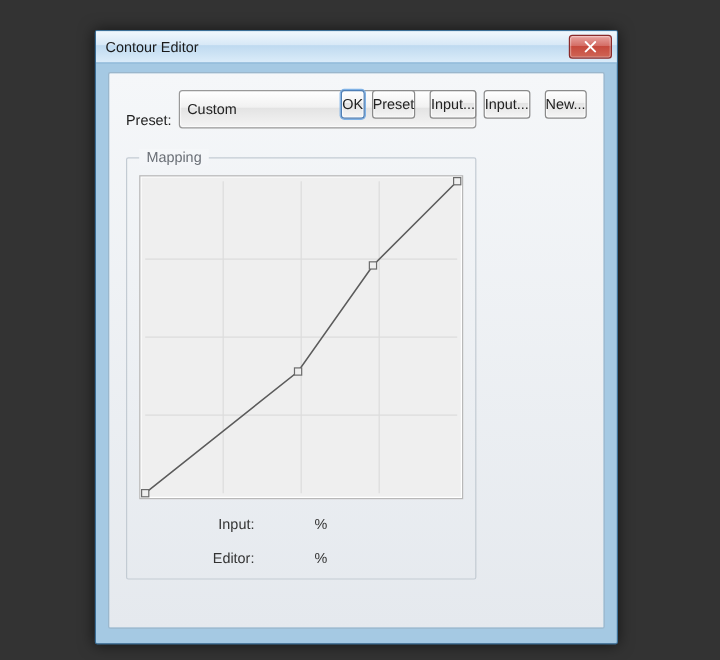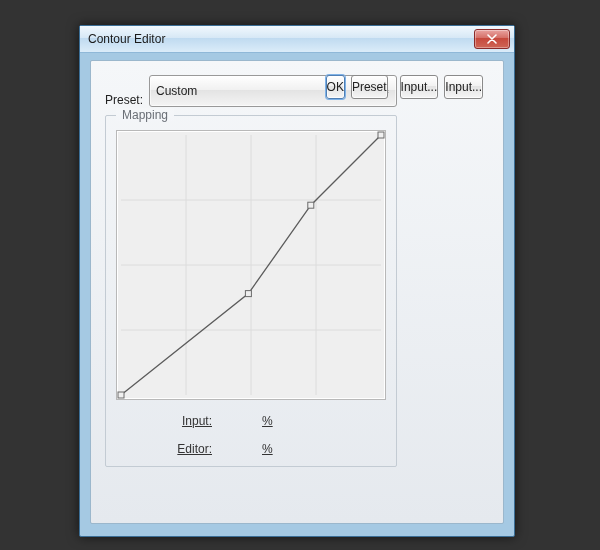--- a/index.html
+++ b/index.html
@@ -131,21 +131,21 @@
   .right-col .spacer-lg { height: 36px; }
 
   .left-col {
     position: absolute;
     left: 14px;
     top: 14px;
     width: 292px;
   }
 
   .fieldset {
-    margin-top: 8px;
+    margin-top: 24px;
     border: 1px solid #c3cbd3;
     border-radius: 2px;
     padding: 12px 18px 10px 10px;
     position: relative;
   }
   .fieldset .legend {
     position: absolute;
     top: -8px;
     left: 10px;
     background: linear-gradient(to bottom, #f5f7f9, #f3f5f8);
@@ -176,21 +176,20 @@
     fill: #efefef;
     stroke: #6b6b6b;
     stroke-width: 1;
   }
 
   .io-row {
     display: flex;
     align-items: center;
     margin-top: 14px;
     color: #333;
-    text-decoration: underline;
   }
   .io-row .lbl {
     width: 96px;
     text-align: right;
     padding-right: 10px;
   }
   .io-row .unit {
     width: 40px;
     text-align: left;
     padding-left: 40px;
@@ -268,16 +267,19 @@
         <span>Preset</span>
       </div>
       <div class="spacer-sm"></div>
       <div class="btn">
         <span>Input...</span>
       </div>
       <div class="btn">
         <span>Input...</span>
       </div>
       <div class="spacer-lg"></div>
+      <div class="btn">
+        <span>New...</span>
+      </div>
     </div>
 
   </div>
 </div>
 
 </body></html>

